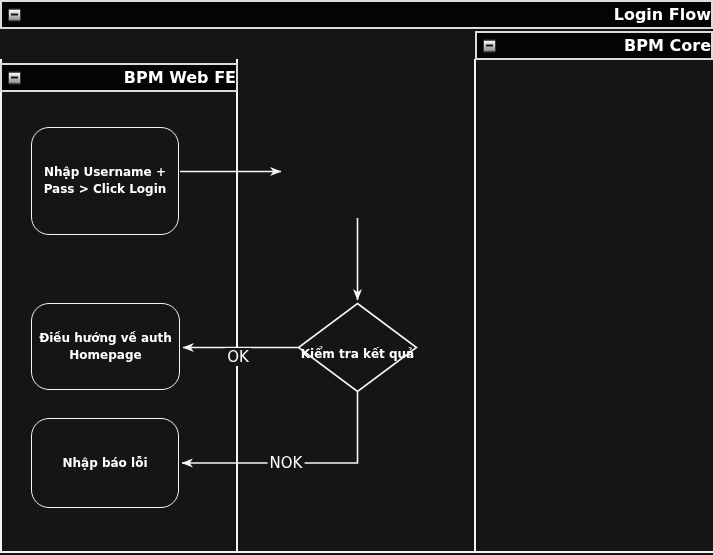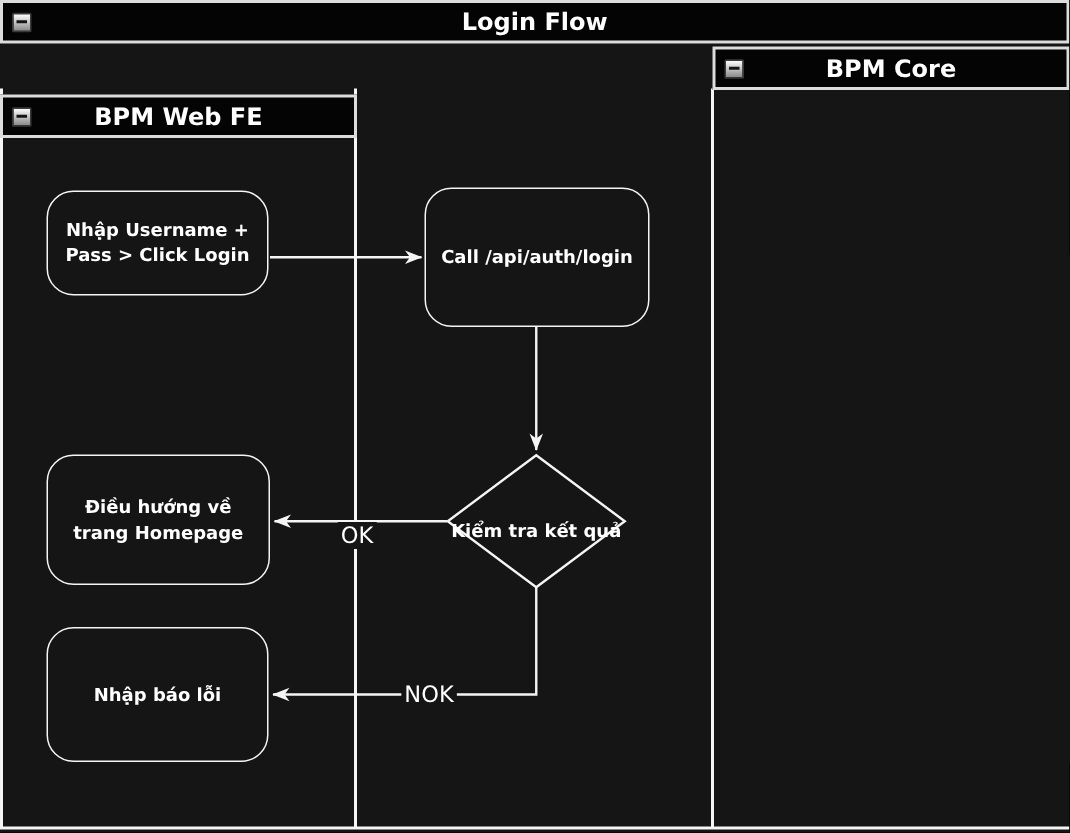--- a/index.html
+++ b/index.html
@@ -7,21 +7,21 @@
     position:relative;width:713px;height:555px;overflow:hidden;
     background:var(--background,#151515);
     font-family:"DejaVu Sans","Liberation Sans",sans-serif;
     color:var(--text,#fff);
   }
   
   .bar{
     position:absolute;box-sizing:border-box;
     background:var(--bar-background,#040404);
     border:2px solid var(--bar-border,#dcdcdc);
-    display:flex;align-items:center;justify-content:center;
+    display:flex;align-items:center;justify-content:flex-end;
   }
   .bar-label{font-size:16px;font-weight:bold;white-space:nowrap;}
   .title-bar{left:0;top:1;width:713px;height:29px;}
   .hdr-1{left:0;top:31px;width:238px;height:29px;margin-top:32px;}
   .hdr-2{left:237px;top:31px;width:239px;height:29px;}
   .hdr-3{left:475px;top:31px;width:238px;height:29px;}
   
   .collapse-btn{
     position:absolute;left:6px;top:50%;transform:translateY(-50%);
     width:13px;height:13px;box-sizing:border-box;
@@ -38,21 +38,21 @@
   .wires{position:absolute;left:0;top:0;pointer-events:none;}
   
   .node{
     position:absolute;box-sizing:border-box;
     border:1.6px solid var(--line,#f5f5f5);border-radius:18px;
     background:var(--background,#151515);
     display:flex;align-items:center;justify-content:center;
     text-align:center;font-size:12px;font-weight:bold;line-height:1.4;
     padding:0 6px;cursor:default;
   }
-  .node-1{left:31px;top:127px;width:148px;height:70px;}
+  .node-1{left:31px;top:127px;width:148px;height:108px;}
   .node-2{left:283px;top:125px;width:150px;height:93px;}
   .node-3{left:31px;top:303px;width:149px;height:87px;}
   .node-4{left:31px;top:418px;width:148px;height:90px;}
   .diamond-text{
     position:absolute;left:297px;top:309px;width:121px;height:89px;
     display:flex;align-items:center;justify-content:center;
     font-size:12px;font-weight:bold;white-space:nowrap;
   }
   .edge-label{
     position:absolute;transform:translate(-50%,-50%);
@@ -81,25 +81,22 @@
     <path d="M180,171.5 H281" fill="none" stroke="#f5f5f5" stroke-width="1.6" marker-end="url(#arw)"></path>
     <path d="M357.5,218 V300" fill="none" stroke="#f5f5f5" stroke-width="1.6" marker-end="url(#arw)"></path>
     <path d="M298,347.5 H183" fill="none" stroke="#f5f5f5" stroke-width="1.6" marker-end="url(#arw)"></path>
     <path d="M357.5,391.5 V463 H182" fill="none" stroke="#f5f5f5" stroke-width="1.6" marker-end="url(#arw)"></path>
     <polygon points="357.5,303.5 416.5,347.5 357.5,391.5 298.5,347.5" fill="#151515" stroke="#f5f5f5" stroke-width="1.6"></polygon>
   </svg>
 
   <div class="node node-1">
     <span>Nhập Username + Pass &gt; Click Login</span>
   </div>
-  <div class="node node-2">
-    <span>Call /api/auth/login</span>
-  </div>
   <div class="node node-3">
-    <span>Điều hướng về trang Homepage</span>
+    <span>Điều hướng về auth Homepage</span>
   </div>
   <div class="node node-4">
     <span>Nhập báo lỗi</span>
   </div>
   <div class="diamond-text">
     <span>Kiểm tra kết quả</span>
   </div>
 
   <div class="edge-label lbl-ok">OK</div>
   <div class="edge-label lbl-nok">NOK</div>

